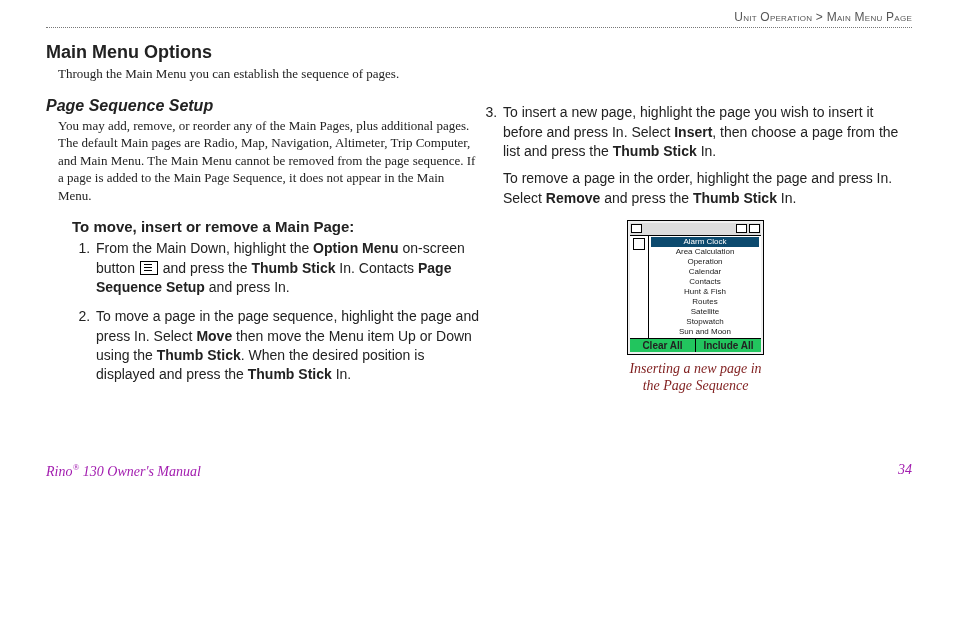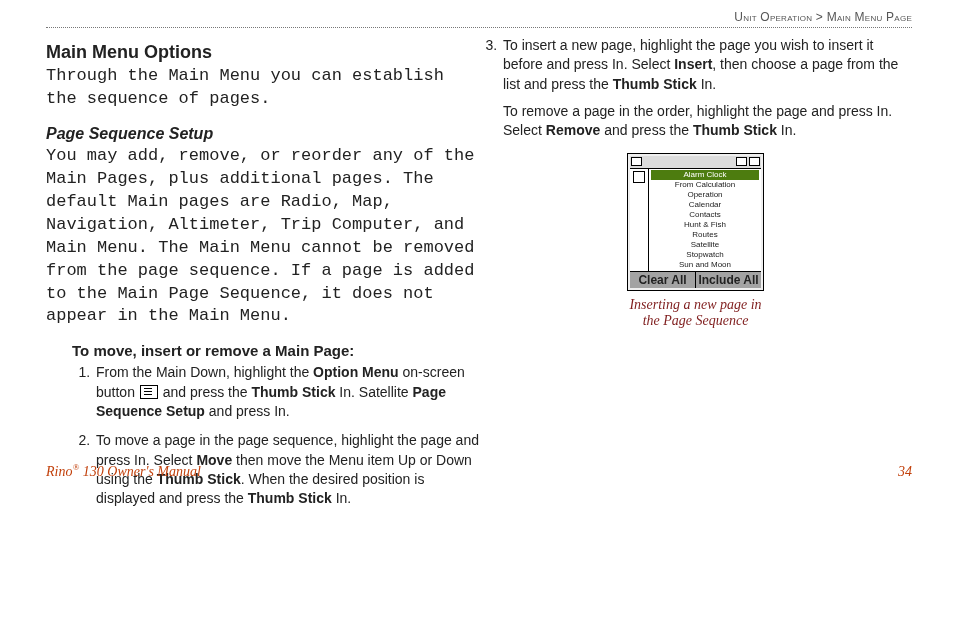--- a/index.html
+++ b/index.html
@@ -28,36 +28,36 @@
     font-family: Arial, sans-serif;
     font-variant: small-caps;
   }
   .rule {
     border: none;
     border-top: 1px dotted #777;
     margin: 0 0 8px 0;
   }
   .columns {
     display: flex;
+    align-items: flex-end;
   }
   .col {
     flex: 1 1 0;
     min-width: 0;
   }
   h2.section-title {
     font-family: Arial, Helvetica, sans-serif;
     font-weight: bold;
     font-size: 18px;
     margin: 6px 0 2px 0;
   }
   p.body {
-    font-size: 17px;
+    font-size: 13px;
     line-height: 1.35;
-    margin: 0 0 14px 0;
-    font-family: Liberation Mono, monospace;
+    margin: 0 0 14px 12px;
   }
   h3.subhead {
     font-family: Arial, Helvetica, sans-serif;
     font-weight: bold;
     font-style: italic;
     font-size: 16px;
     margin: 2px 0 2px 0;
   }
   h4.procedure {
     font-family: Arial, Helvetica, sans-serif;
@@ -142,31 +142,31 @@
     width: 108px;
     font-family: Arial, sans-serif;
     font-size: 8px;
     line-height: 10px;
     padding: 1px 2px;
   }
   .device-list div {
     white-space: nowrap;
   }
   .device-list .hl {
-    background: #4d7c0f;
+    background: #0c4a6e;
     color: #fff;
     padding: 0 1px;
   }
   .device-bottombar {
     display: flex;
     border-top: 1px solid #000;
     font-family: Arial, sans-serif;
-    font-size: 12px;
-    font-weight: bold;
-    background: #a3a3a3;
+    font-size: 10px;
+    font-weight: bold;
+    background: #22c55e;
   }
   .bb-btn {
     flex: 1;
     text-align: center;
     border-right: 1px solid #000;
     padding: 1px 0;
   }
   .bb-btn:last-child { border-right: none; }
   .figure-caption {
     font-style: italic;
@@ -174,24 +174,23 @@
     color: #7f1d1d;
     margin-top: 6px;
     line-height: 1.2;
   }
   .footer {
     position: absolute;
     left: 46px; right: 42px;
     bottom: 10px;
     display: flex;
     justify-content: space-between;
-    color: #c2410c;
+    color: #a21caf;
     font-style: italic;
     font-size: 14px;
-    align-items: flex-end;
   }
   .footer .sup { font-size: 9px; vertical-align: super; font-style: italic; }
 </style>
 </head>
 <body>
 
 <div class="page">
 
   <div class="breadcrumb">
     <span>Unit Operation</span>
@@ -205,21 +204,21 @@
     <div class="col">
       <h2 class="section-title">Main Menu Options</h2>
       <p class="body">Through the Main Menu you can establish the sequence of pages.</p>
 
       <h3 class="subhead">Page Sequence Setup</h3>
       <p class="body">You may add, remove, or reorder any of the Main Pages, plus additional pages. The default Main pages are Radio, Map, Navigation, Altimeter, Trip Computer, and Main Menu. The Main Menu cannot be removed from the page sequence. If a page is added to the Main Page Sequence, it does not appear in the Main Menu.</p>
 
       <h4 class="procedure">To move, insert or remove a Main Page:</h4>
       <ol class="steps">
         <li>
-          <span>From the Main Down, highlight the </span><b>Option Menu</b><span> on-screen button </span><span class="icon-optionmenu"></span><span> and press the </span><b>Thumb Stick</b><span> In. Satellite </span><b>Page Sequence Setup</b><span> and press In.</span>
+          <span>From the Main Down, highlight the </span><b>Option Menu</b><span> on-screen button </span><span class="icon-optionmenu"></span><span> and press the </span><b>Thumb Stick</b><span> In. Contacts </span><b>Page Sequence Setup</b><span> and press In.</span>
         </li>
         <li>
           <span>To move a page in the page sequence, highlight the page and press In. Select </span><b>Move</b><span> then move the Menu item Up or Down using the </span><b>Thumb Stick</b><span>. When the desired position is displayed and press the </span><b>Thumb Stick</b><span> In.</span>
         </li>
       </ol>
     </div>
 
     <div class="col">
       <ol class="steps right" start="3">
         <li>
@@ -236,21 +235,21 @@
             <span class="tb-title"></span>
             <span class="tb-box"></span>
             <span class="tb-box"></span>
           </div>
           <div class="device-body">
             <div class="device-sidebar">
               <div class="sb-sq"></div>
             </div>
             <div class="device-list">
               <div class="hl">Alarm Clock</div>
-              <div>From Calculation</div>
+              <div>Area Calculation</div>
               <div>Operation</div>
               <div>Calendar</div>
               <div>Contacts</div>
               <div>Hunt &amp; Fish</div>
               <div>Routes</div>
               <div>Satellite</div>
               <div>Stopwatch</div>
               <div>Sun and Moon</div>
             </div>
           </div>

